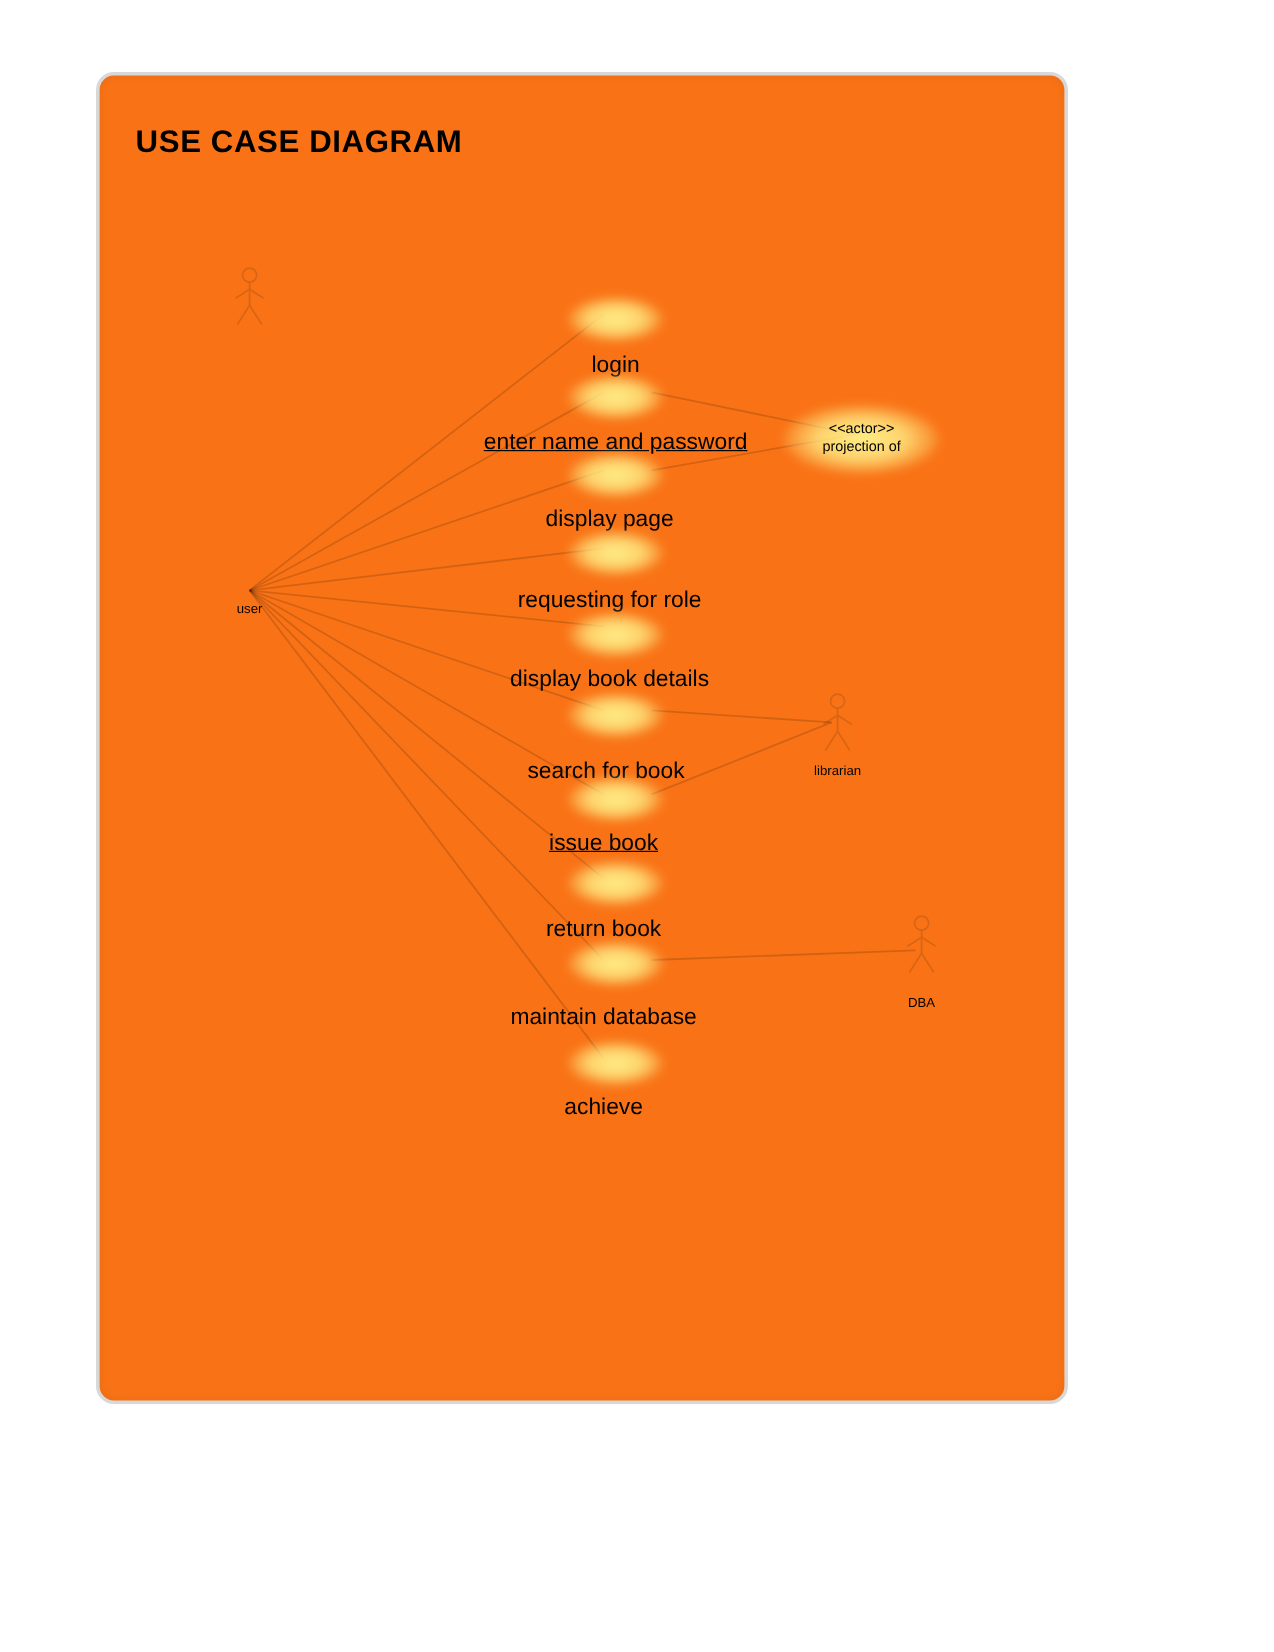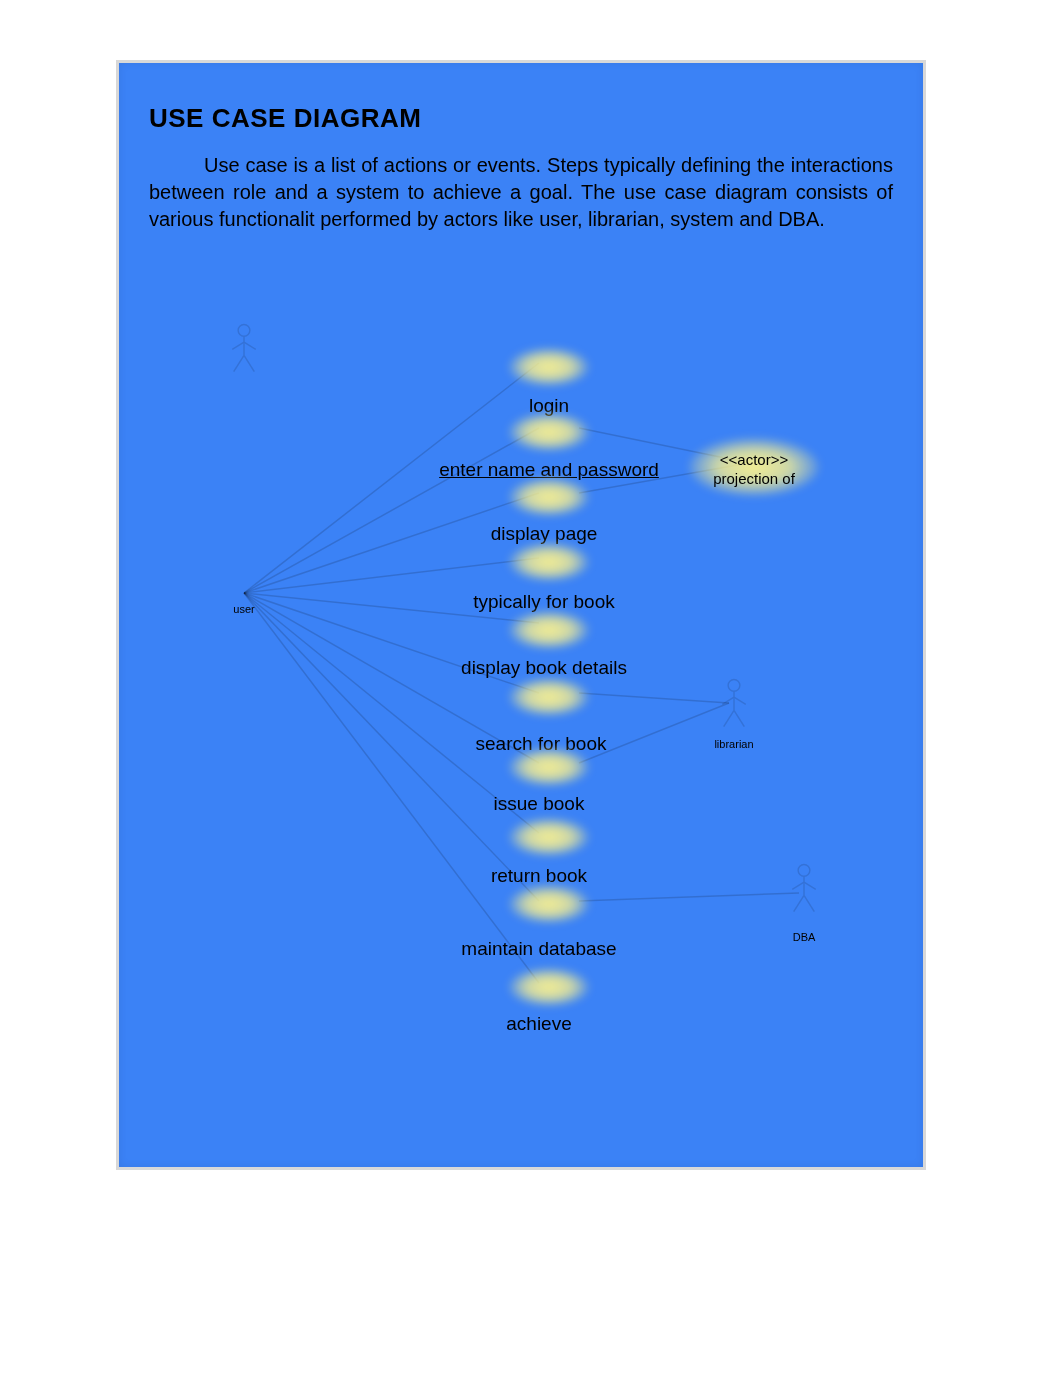--- a/index.html
+++ b/index.html
@@ -10,26 +10,25 @@
     height: 1377px;
     position: relative;
   }
   .page-frame {
     position: absolute;
     left: 80px;
     top: 60px;
     width: 810px;
     height: 1110px;
     border: 3px solid #d8d8d8;
-    border-radius: 0;
+    border-radius: 15px;
     box-shadow: 0 0 8px rgba(0,0,0,0.08) inset;
-    background: #3b82f6;
+    background: #f97316;
     padding: 40px 30px 30px 30px;
     overflow: hidden;
-    margin-left: 36px;
   }
   .title {
     font-size: 26px;
     font-weight: bold;
     letter-spacing: 0.5px;
     color: #000;
     margin-bottom: 18px;
   }
   .intro {
     font-size: 20px;
@@ -70,21 +69,21 @@
   }
   .actor-label {
     position: absolute;
     font-size: 11px;
     color: #000;
     transform: translateX(-50%);
     text-align: right;
   }
   .actor-box {
     position: absolute;
-    font-size: 15px;
+    font-size: 12px;
     color: #000;
     text-align: center;
     line-height: 1.25;
     transform: translateX(-50%);
   }
   svg.lines {
     position: absolute;
     left: 0; top: 0;
     width: 100%;
     height: 100%;
@@ -103,21 +102,20 @@
   }
   .stick svg { width: 100%; height: 100%; }
 </style>
 </head>
 <body>
 
 <div class="page-frame">
 
   <div class="title">USE CASE DIAGRAM</div>
 
-  <p class="intro">Use case is a list of actions or events. Steps typically defining the interactions between role and a system to achieve a goal. The use case diagram consists of various functionalit performed by actors like user, librarian, system and DBA.</p>
 
   <div class="diagram">
 
     <svg class="lines">
 
       <line x1="95" y1="340" x2="390" y2="110"></line>
       <line x1="95" y1="340" x2="390" y2="175"></line>
       <line x1="95" y1="340" x2="390" y2="240"></line>
       <line x1="95" y1="340" x2="390" y2="305"></line>
       <line x1="95" y1="340" x2="390" y2="370"></line>
@@ -182,30 +180,30 @@
     <div class="blob" style="left:360px; top:95px;"></div>
     <div class="uc-label" style="left:400px; top:142px;">login</div>
 
     <div class="blob" style="left:360px; top:160px;"></div>
     <div class="uc-label" style="left:400px; top:206px;text-decoration:underline;">enter name and password</div>
 
     <div class="blob" style="left:360px; top:225px;"></div>
     <div class="uc-label" style="left:395px; top:270px;">display page</div>
 
     <div class="blob" style="left:360px; top:290px;"></div>
-    <div class="uc-label" style="left:395px; top:338px;">typically for book</div>
+    <div class="uc-label" style="left:395px; top:338px;">requesting for role</div>
 
     <div class="blob" style="left:360px; top:358px;"></div>
     <div class="uc-label" style="left:395px; top:404px;">display book details</div>
 
     <div class="blob" style="left:360px; top:425px;"></div>
     <div class="uc-label" style="left:392px; top:480px;">search for book</div>
 
     <div class="blob" style="left:360px; top:495px;"></div>
-    <div class="uc-label" style="left:390px; top:540px;">issue book</div>
+    <div class="uc-label" style="left:390px; top:540px;text-decoration:underline;">issue book</div>
 
     <div class="blob" style="left:360px; top:565px;"></div>
     <div class="uc-label" style="left:390px; top:612px;">return book</div>
 
     <div class="blob" style="left:360px; top:632px;"></div>
     <div class="uc-label" style="left:390px; top:685px;">maintain database</div>
 
     <div class="blob" style="left:360px; top:715px;"></div>
     <div class="uc-label" style="left:390px; top:760px;">achieve</div>
 

